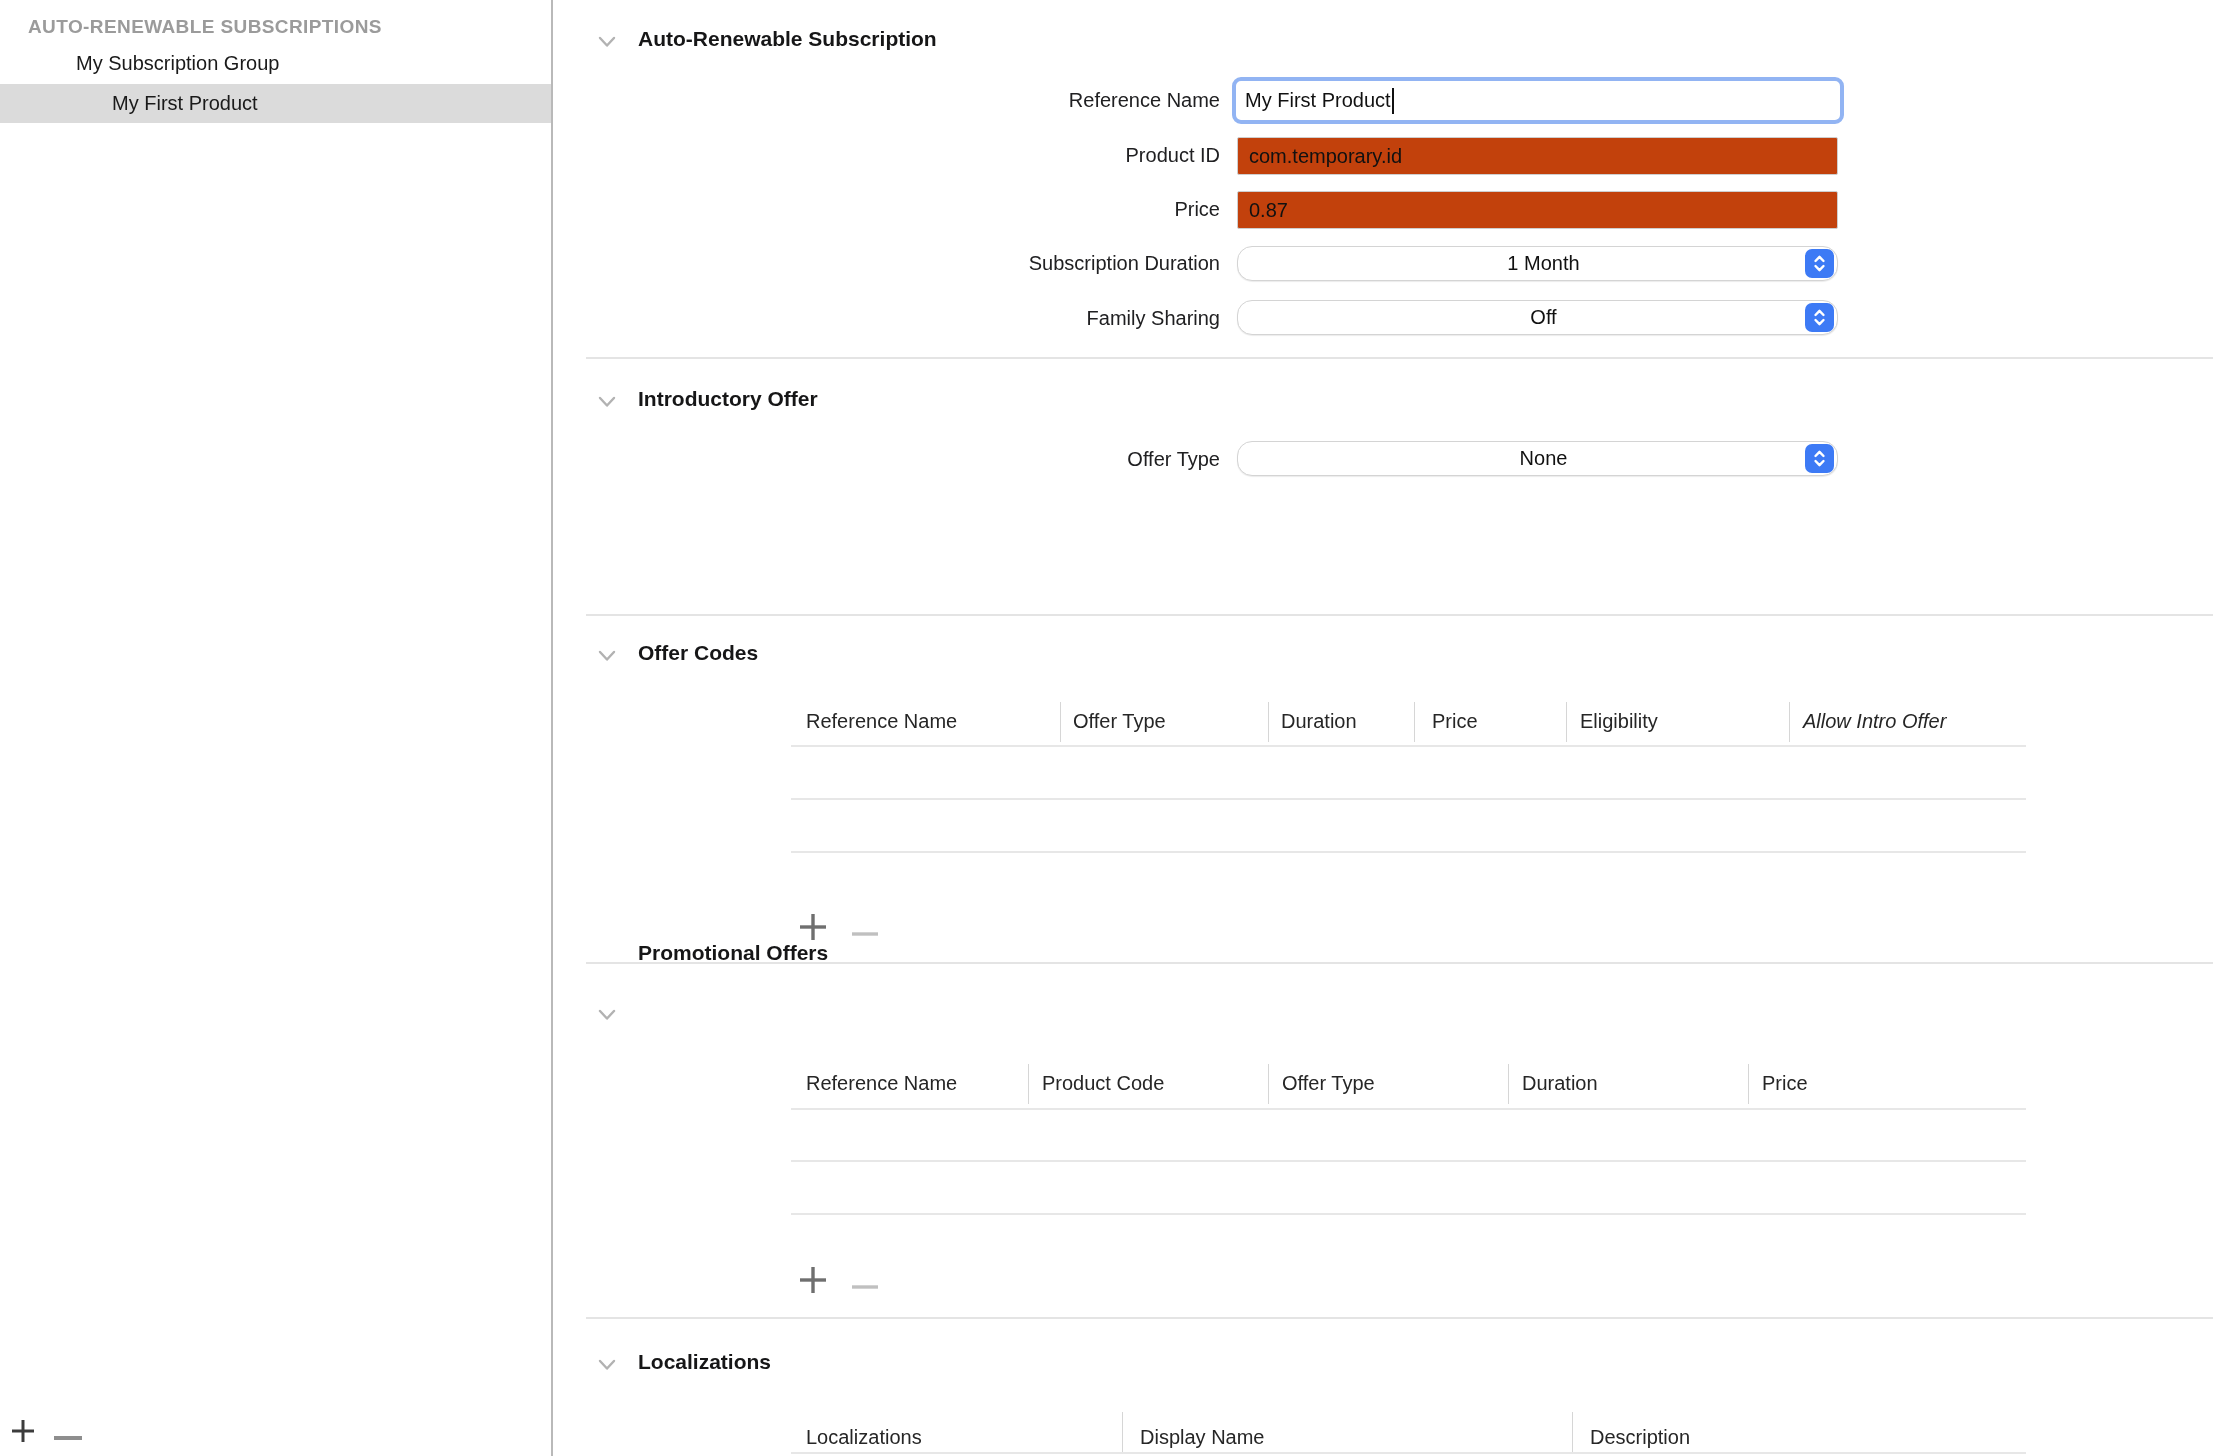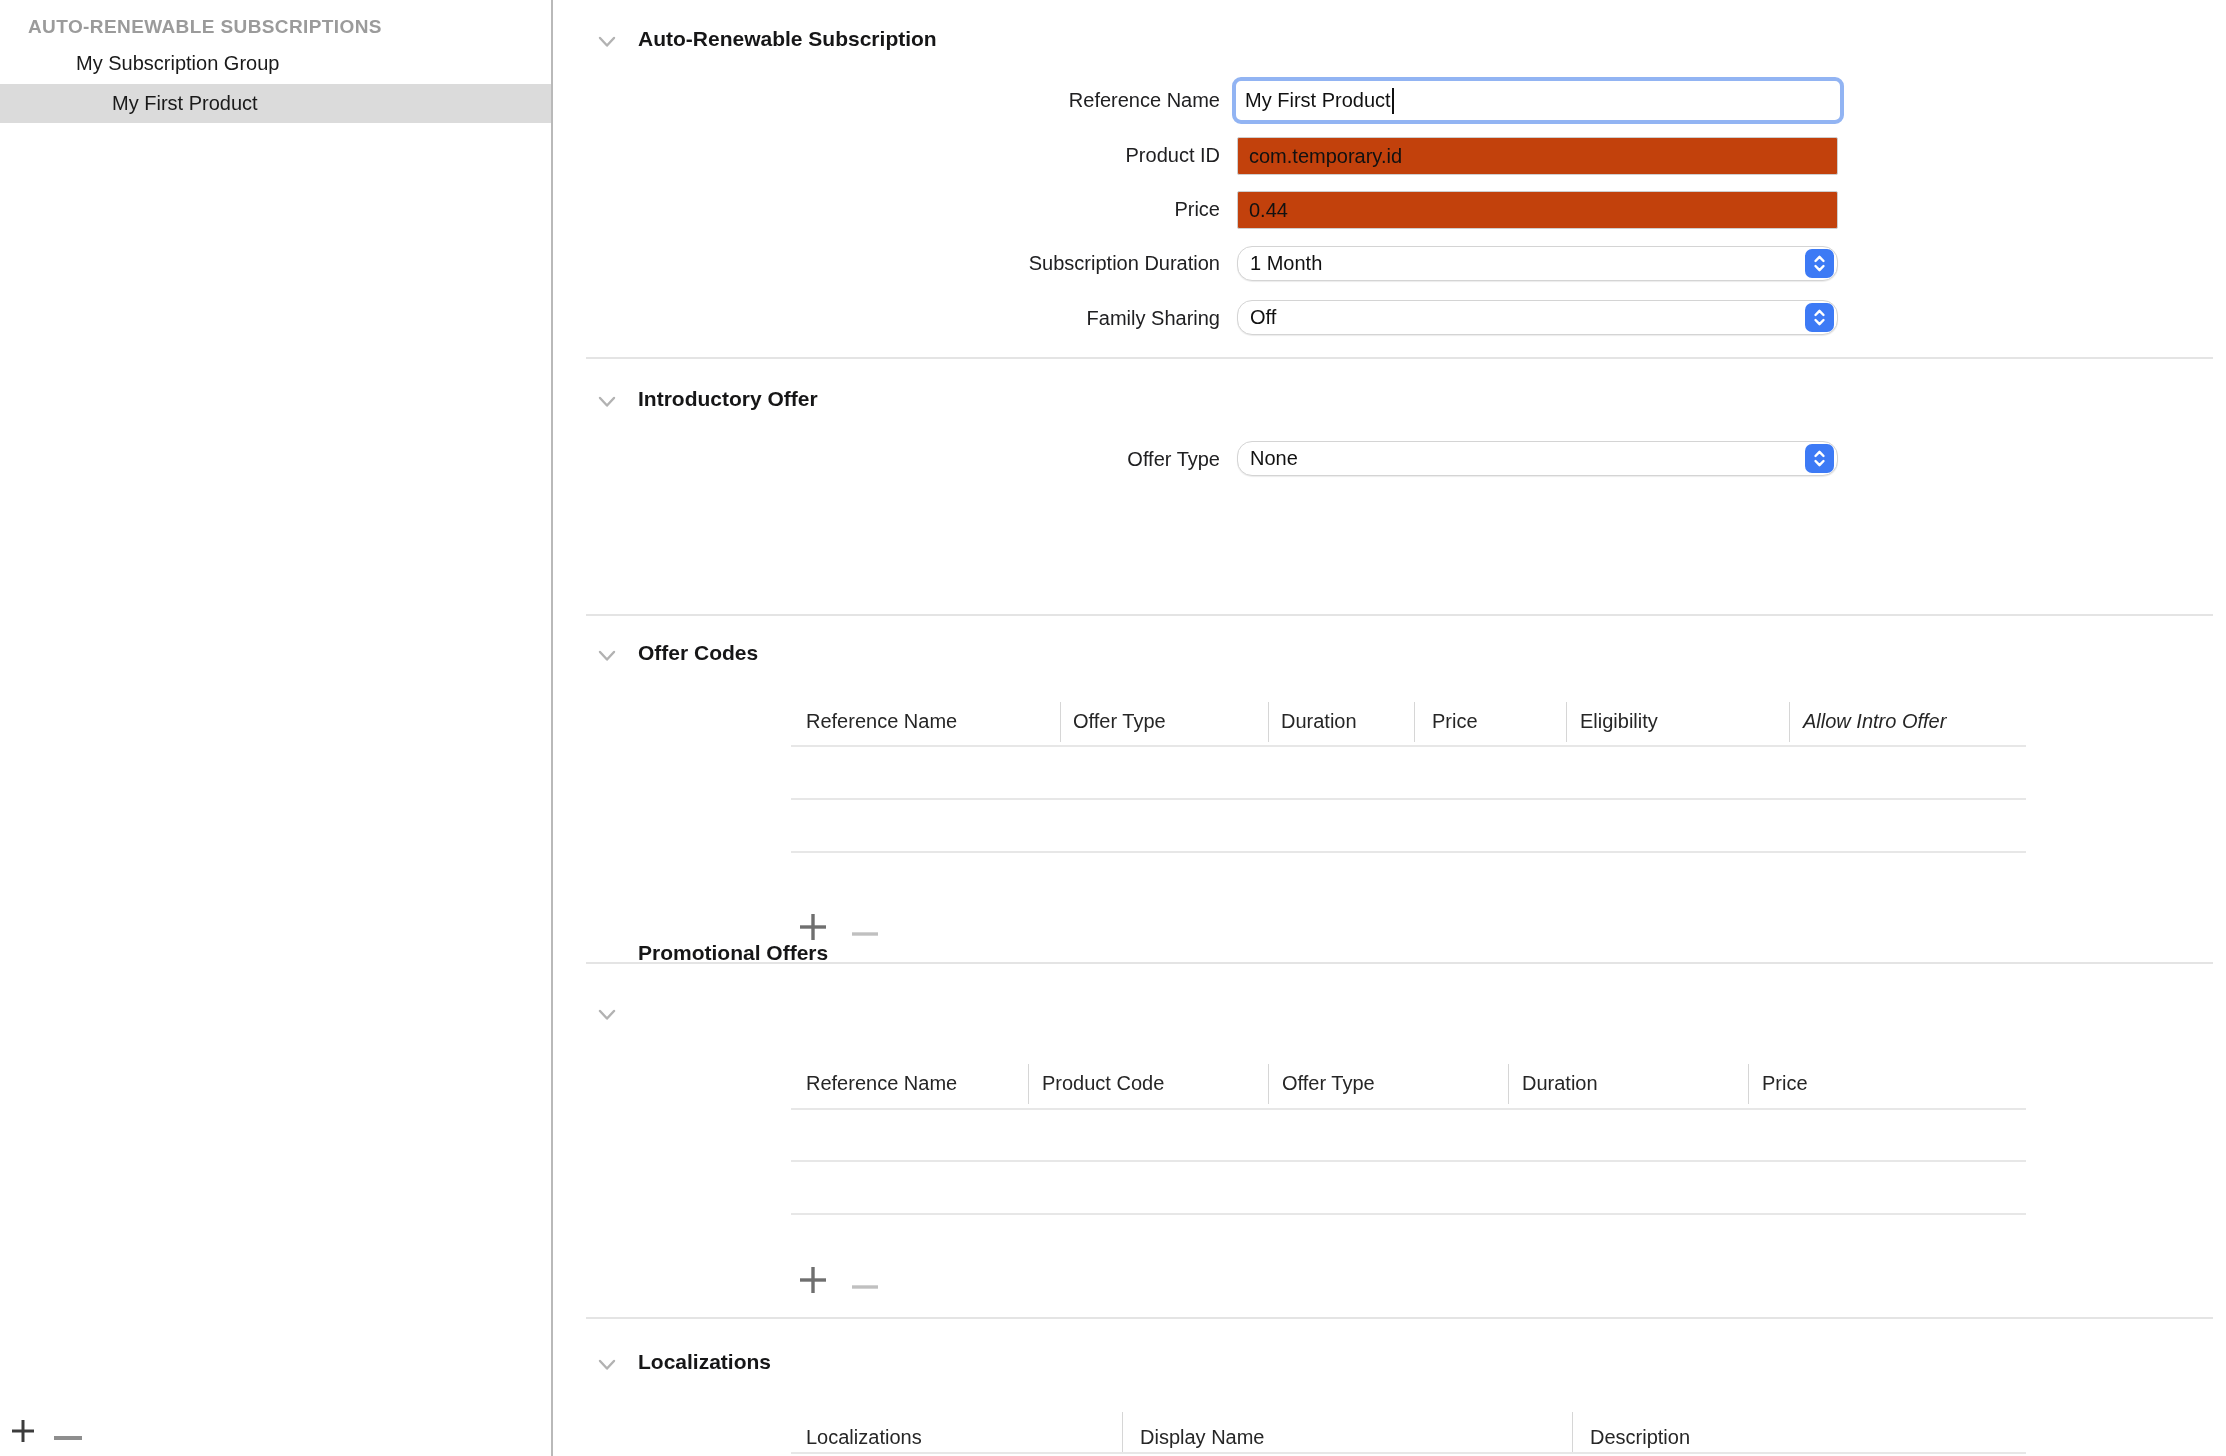--- a/index.html
+++ b/index.html
@@ -28,21 +28,21 @@
   .text-field { position:absolute; left:1237px; width:601px; height:38px; background:#c2410c;
     border:1px solid #cecece; border-radius:2px; font-size:20px; line-height:36px;
     padding-left:11px; color:#111; white-space:nowrap; overflow:hidden; }
   .focus-ring { position:absolute; left:1232px; top:77px; width:612px; height:47px;
     border:4px solid #92b4f3; border-radius:9px; background:#fff; }
   .focus-inner { display:flex; align-items:center; height:100%; padding-left:9px;
     font-size:20px; color:#111; white-space:nowrap; }
   .text-cursor { width:2px; height:26px; background:#111; margin-left:1px; }
   .popup { position:absolute; left:1237px; width:601px; height:35px; background:#fff;
     border:1px solid #d4d4d4; border-radius:15px; box-shadow:0 1px 1px rgba(0,0,0,0.08);
-    font-size:20px; line-height:33px; padding-left:12px; color:#111; white-space:nowrap; }
+    font-size:20px; line-height:33px; padding-left:12px; color:#111; white-space:nowrap;text-align:center; }
   .popup-btn { position:absolute; right:3px; top:2px; width:29px; height:29px; border-radius:7px;
     background:#3d7af5; display:flex; align-items:center; justify-content:center; }
 
   
   .col-header { position:absolute; font-size:20px; color:#262626; line-height:26px; white-space:nowrap; }
   .col-sep { position:absolute; width:1px; height:40px; background:#d6d6d6; }
   .table-line { position:absolute; left:791px; width:1235px; height:2px; background:#e7e7e7; }
 
   .icon-btn { position:absolute; background:none; border:none; padding:0; cursor:default; }
 </style>
@@ -86,21 +86,21 @@
   <div class="focus-inner">
     <span>My First Product</span>
     <span class="text-cursor"></span>
   </div>
 </div>
 
 <div class="field-label" style="top:142px;">Product ID</div>
 <div class="text-field" style="top:137px;">com.temporary.id</div>
 
 <div class="field-label" style="top:196px;">Price</div>
-<div class="text-field" style="top:191px;">0.44</div>
+<div class="text-field" style="top:191px;">0.87</div>
 
 <div class="field-label" style="top:250px;">Subscription Duration</div>
 <div class="popup" style="top:246px;">
   <span>1 Month</span>
   <span class="popup-btn">
     <svg width="13" height="19" viewBox="0 0 13 19">
       <polyline points="2.5,7 6.5,2.8 10.5,7" fill="none" stroke="#fff" stroke-width="2.4" stroke-linecap="round" stroke-linejoin="round"></polyline>
       <polyline points="2.5,12 6.5,16.2 10.5,12" fill="none" stroke="#fff" stroke-width="2.4" stroke-linecap="round" stroke-linejoin="round"></polyline>
     </svg>
   </span>

